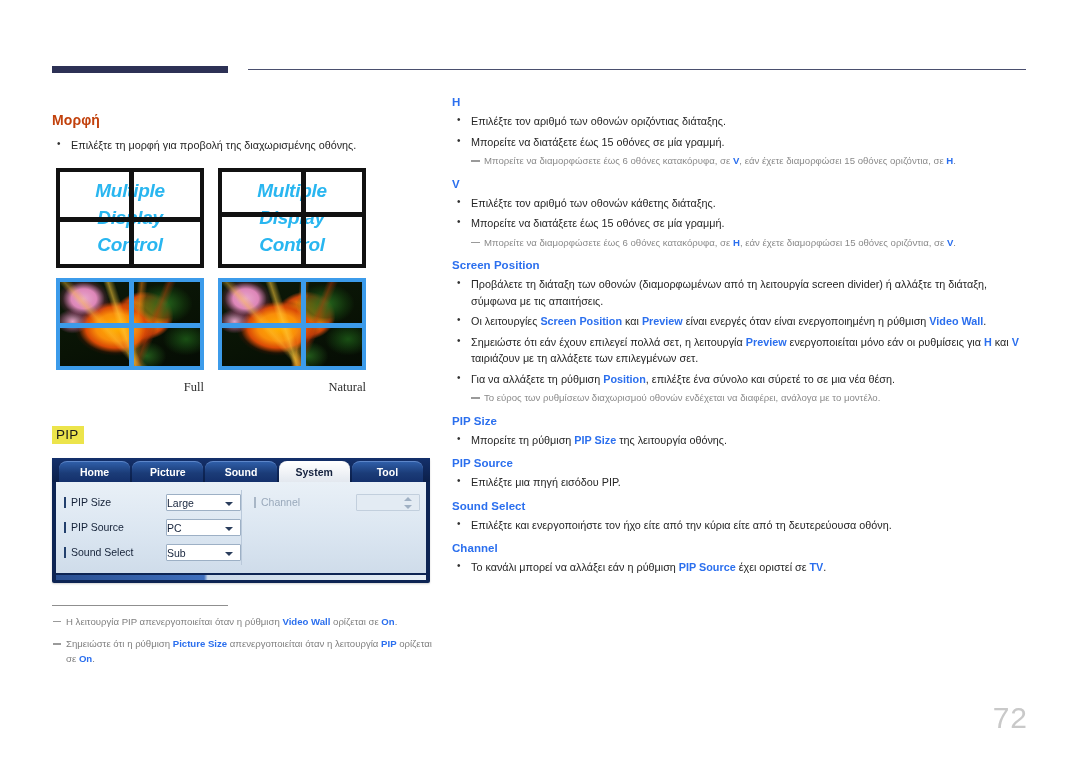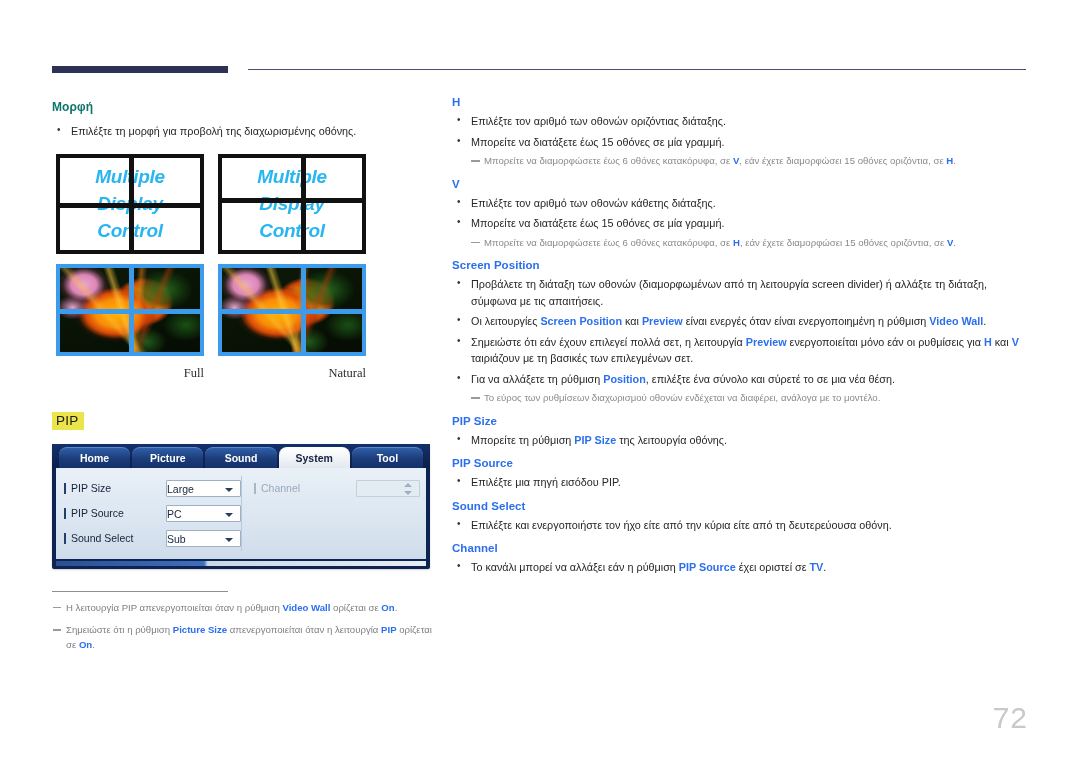--- a/index.html
+++ b/index.html
@@ -43,24 +43,24 @@
   }
   .col-right {
     position: absolute;
     left: 452px;
     top: 96px;
     width: 576px;
   }
 
   
   h2.section-title {
-    font-size: 12px;
+    font-size: 14px;
     font-weight: bold;
-    color: #0f766e;
-    margin: 4px 0 9px 0;
+    color: #c2410c;
+    margin: 16px 0 9px 0;
     letter-spacing: 0.1px;
   }
   .blue-head {
     font-size: 11.5px;
     font-weight: bold;
     color: #2b6fee;
     margin: 9px 0 5px 0;
     letter-spacing: 0.05px;
   }
   .blue-head.first { margin-top: 0; }
@@ -508,21 +508,21 @@
       <div class="blue-head">V</div>
       <ul class="bullets">
         <li><span>Επιλέξτε τον αριθμό των οθονών κάθετης διάταξης.</span></li>
         <li><span>Μπορείτε να διατάξετε έως 15 οθόνες σε μία γραμμή.</span></li>
       </ul>
       <div class="note"><span>Μπορείτε να διαμορφώσετε έως 6 οθόνες κατακόρυφα, σε </span><span class="kw-note">H</span><span>, εάν έχετε διαμορφώσει 15 οθόνες οριζόντια, σε </span><span class="kw-note">V</span><span>.</span></div>
       <div class="blue-head">Screen Position</div>
       <ul class="bullets">
         <li><span>Προβάλετε τη διάταξη των οθονών (διαμορφωμένων από τη λειτουργία screen divider) ή αλλάξτε τη διάταξη, σύμφωνα με τις απαιτήσεις.</span></li>
         <li><span>Οι λειτουργίες </span><span class="kw">Screen Position</span><span> και </span><span class="kw">Preview</span><span> είναι ενεργές όταν είναι ενεργοποιημένη η ρύθμιση </span><span class="kw">Video Wall</span><span>.</span></li>
-        <li><span>Σημειώστε ότι εάν έχουν επιλεγεί πολλά σετ, η λειτουργία </span><span class="kw">Preview</span><span> ενεργοποιείται μόνο εάν οι ρυθμίσεις για </span><span class="kw">H</span><span> και </span><span class="kw">V</span><span> ταιριάζουν με τη βασικές των επιλεγμένων σετ.</span></li>
+        <li><span>Σημειώστε ότι εάν έχουν επιλεγεί πολλά σετ, η λειτουργία </span><span class="kw">Preview</span><span> ενεργοποιείται μόνο εάν οι ρυθμίσεις για </span><span class="kw">H</span><span> και </span><span class="kw">V</span><span> ταιριάζουν με τη αλλάξετε των επιλεγμένων σετ.</span></li>
         <li><span>Για να αλλάξετε τη ρύθμιση </span><span class="kw">Position</span><span>, επιλέξτε ένα σύνολο και σύρετέ το σε μια νέα θέση.</span></li>
       </ul>
       <div class="note"><span>Το εύρος των ρυθμίσεων διαχωρισμού οθονών ενδέχεται να διαφέρει, ανάλογα με το μοντέλο.</span></div>
       <div class="blue-head">PIP Size</div>
       <ul class="bullets">
         <li><span>Μπορείτε τη ρύθμιση </span><span class="kw">PIP Size</span><span> της λειτουργία οθόνης.</span></li>
       </ul>
       <div class="blue-head">PIP Source</div>
       <ul class="bullets">
         <li><span>Επιλέξτε μια πηγή εισόδου PIP.</span></li>

